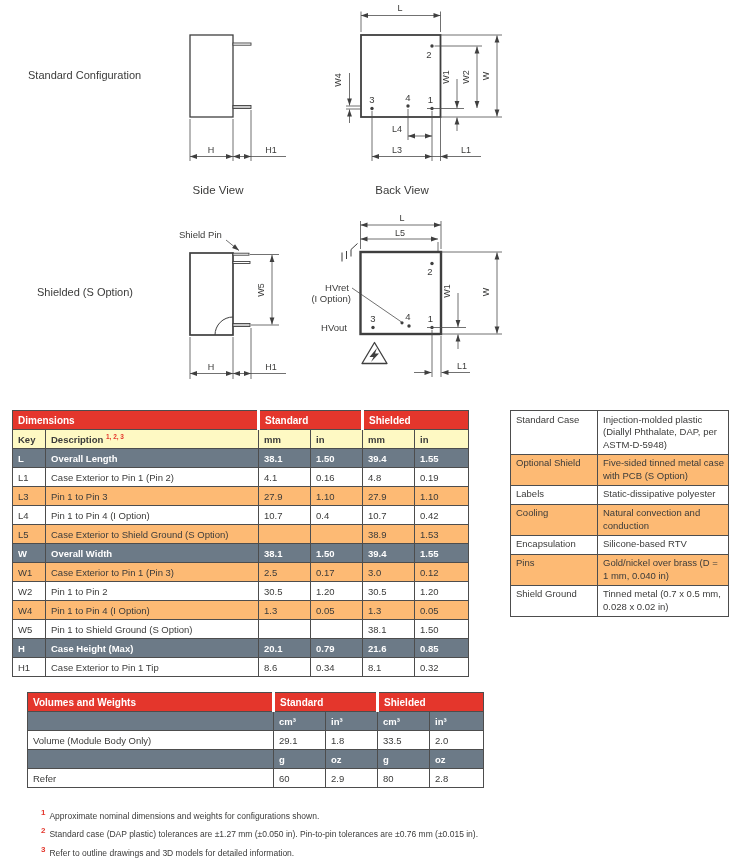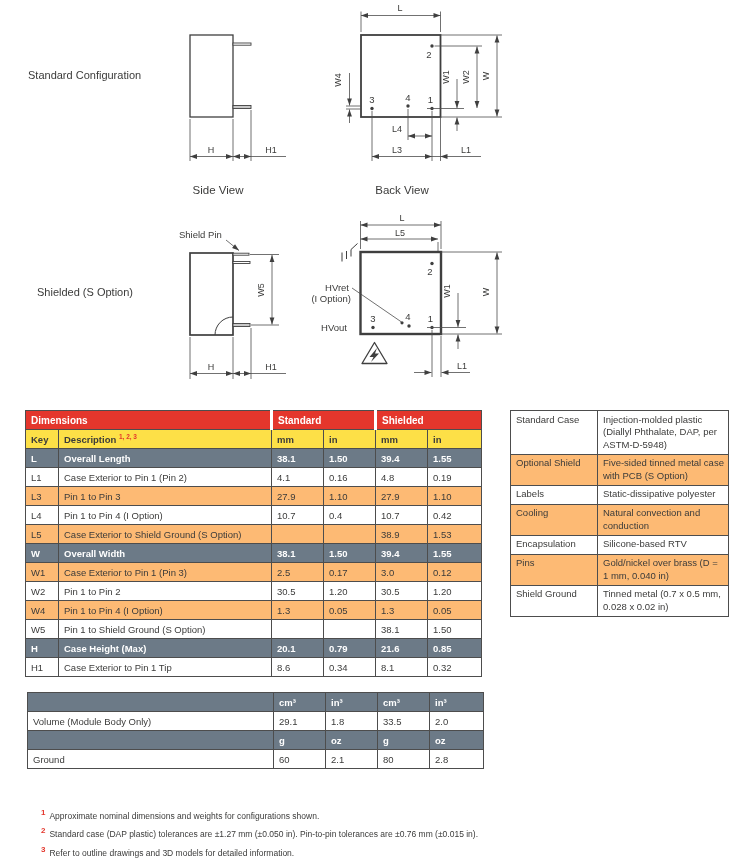--- a/index.html
+++ b/index.html
@@ -14,26 +14,26 @@
   .t115{ font-size:11.5px; }
 
   table { border-collapse:collapse; table-layout:fixed; }
   td, th {
     border:1px solid #4d4d4d; height:19px; padding:0 3px 0 5px;
     font-size:9.5px; font-weight:normal; text-align:left; vertical-align:middle;
     overflow:hidden; white-space:nowrap; box-sizing:border-box;
   }
   .hdr-red { background:#e4362c; color:#fff; font-weight:bold; font-size:10px; }
   .wgap { border-left:3px solid #fff;margin-top:12px; }
-  .subhdr { font-weight:bold; background:#fde047; }
+  .subhdr { font-weight:bold; background:#fef9c3; }
   .row-dark td { background:#6c7a87; color:#fff; font-weight:bold; }
   .row-alt td { background:#fdba74; }
   sup.ref { color:#e4362c; font-size:6.5px; font-weight:bold; }
 
-  .dim-table  { position:absolute; left:25px;  top:410px; width:456px; }
+  .dim-table  { position:absolute; left:12px;  top:410px; width:456px; }
   .vol-table  { position:absolute; left:27px;  top:692px; width:456px; }
   .con-table  { position:absolute; left:510px; top:410px; width:218px; }
   .con-table td { white-space:normal; line-height:12.5px; padding:2.5px 4px 2.5px 5px; vertical-align:top; }
 
   .footnote { position:absolute; left:41px; font-size:8.5px; color:#3b3b3a; }
   .footnote .fn-num { color:#e4362c; font-weight:bold; font-size:8px; vertical-align:super; margin-right:4px; }
 </style>
 </head>
 <body>
 
@@ -349,20 +349,25 @@
 
   <table class="vol-table">
     <colgroup>
         <col style="width:246px">
         <col style="width:52px">
         <col style="width:52px">
         <col style="width:52px">
         <col style="width:54px">
       </colgroup>
     <tbody>
+        <tr>
+      <td class="hdr-red">Volumes and Weights</td>
+      <td class="hdr-red wgap" colspan="2">Standard</td>
+      <td class="hdr-red wgap" colspan="2">Shielded</td>
+    </tr>
     <tr class="row-dark">
       <td></td>
       <td>cm³</td>
       <td>in³</td>
       <td>cm³</td>
       <td>in³</td>
     </tr>
     <tr>
       <td>Volume (Module Body Only)</td>
       <td>29.1</td>
@@ -371,23 +376,23 @@
       <td>2.0</td>
     </tr>
     <tr class="row-dark">
       <td></td>
       <td>g</td>
       <td>oz</td>
       <td>g</td>
       <td>oz</td>
     </tr>
     <tr>
-      <td>Ground</td>
+      <td>Refer</td>
       <td>60</td>
-      <td>2.1</td>
+      <td>2.9</td>
       <td>80</td>
       <td>2.8</td>
     </tr>
   </tbody>
     </table>
 
   <div class="footnote" style="top:808px;">
     <span class="fn-num">1</span><span>Approximate nominal dimensions and weights for configurations shown.</span>
   </div>
   <div class="footnote" style="top:826px;text-align:center;">

